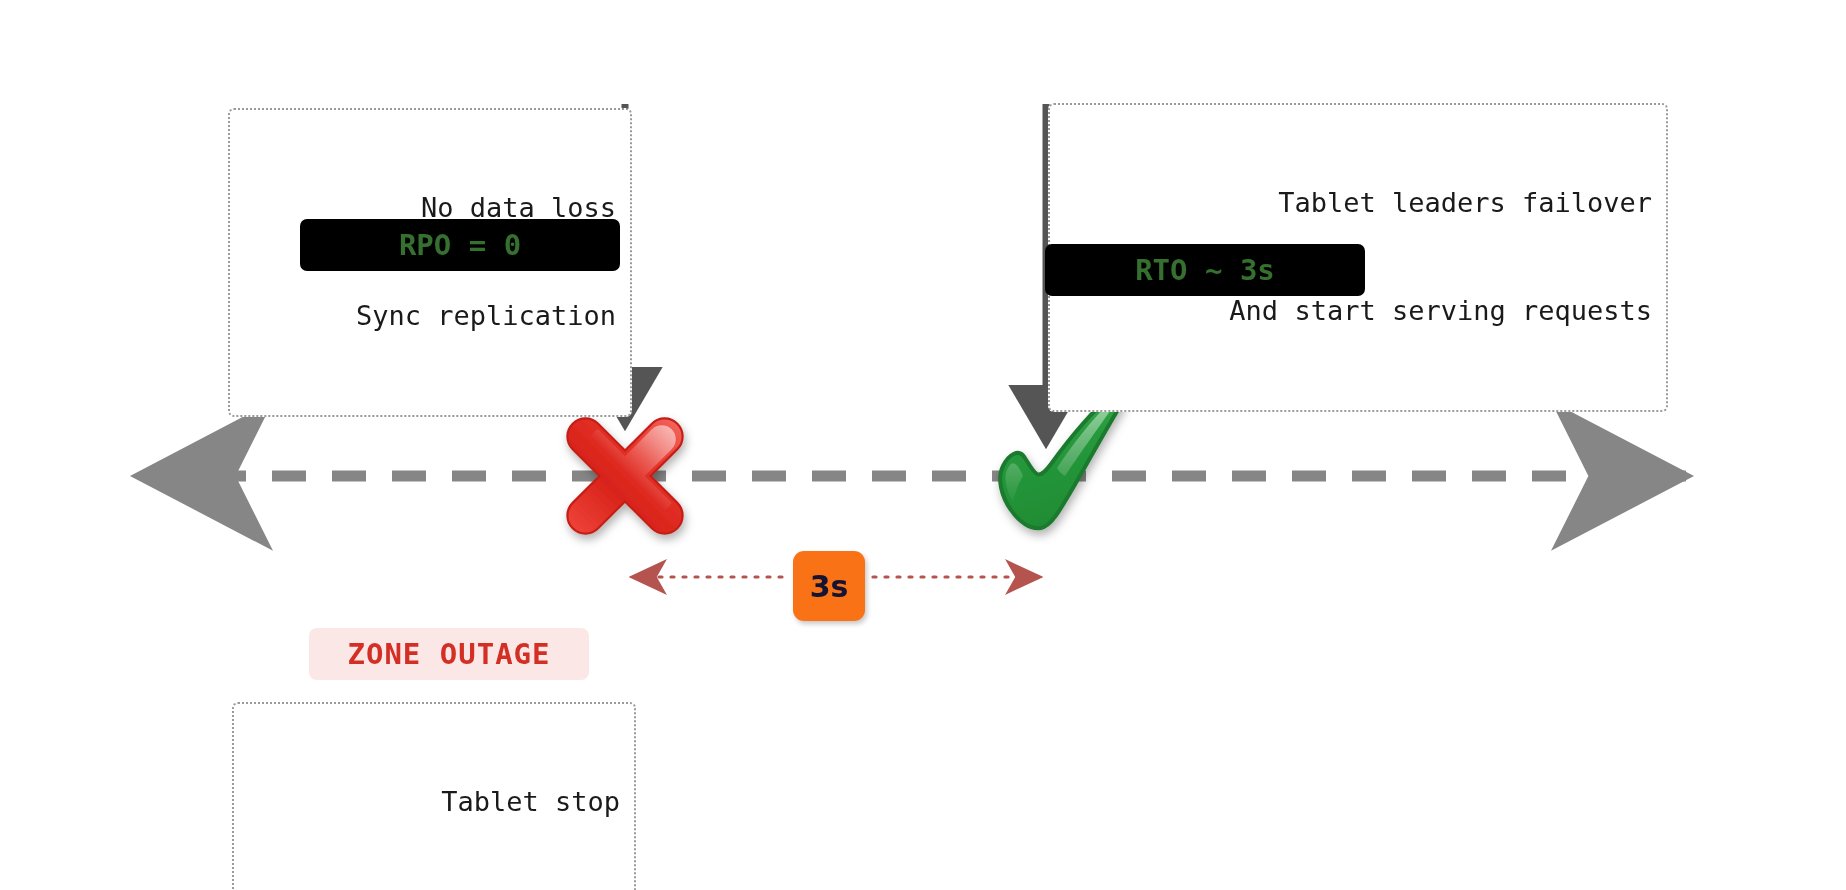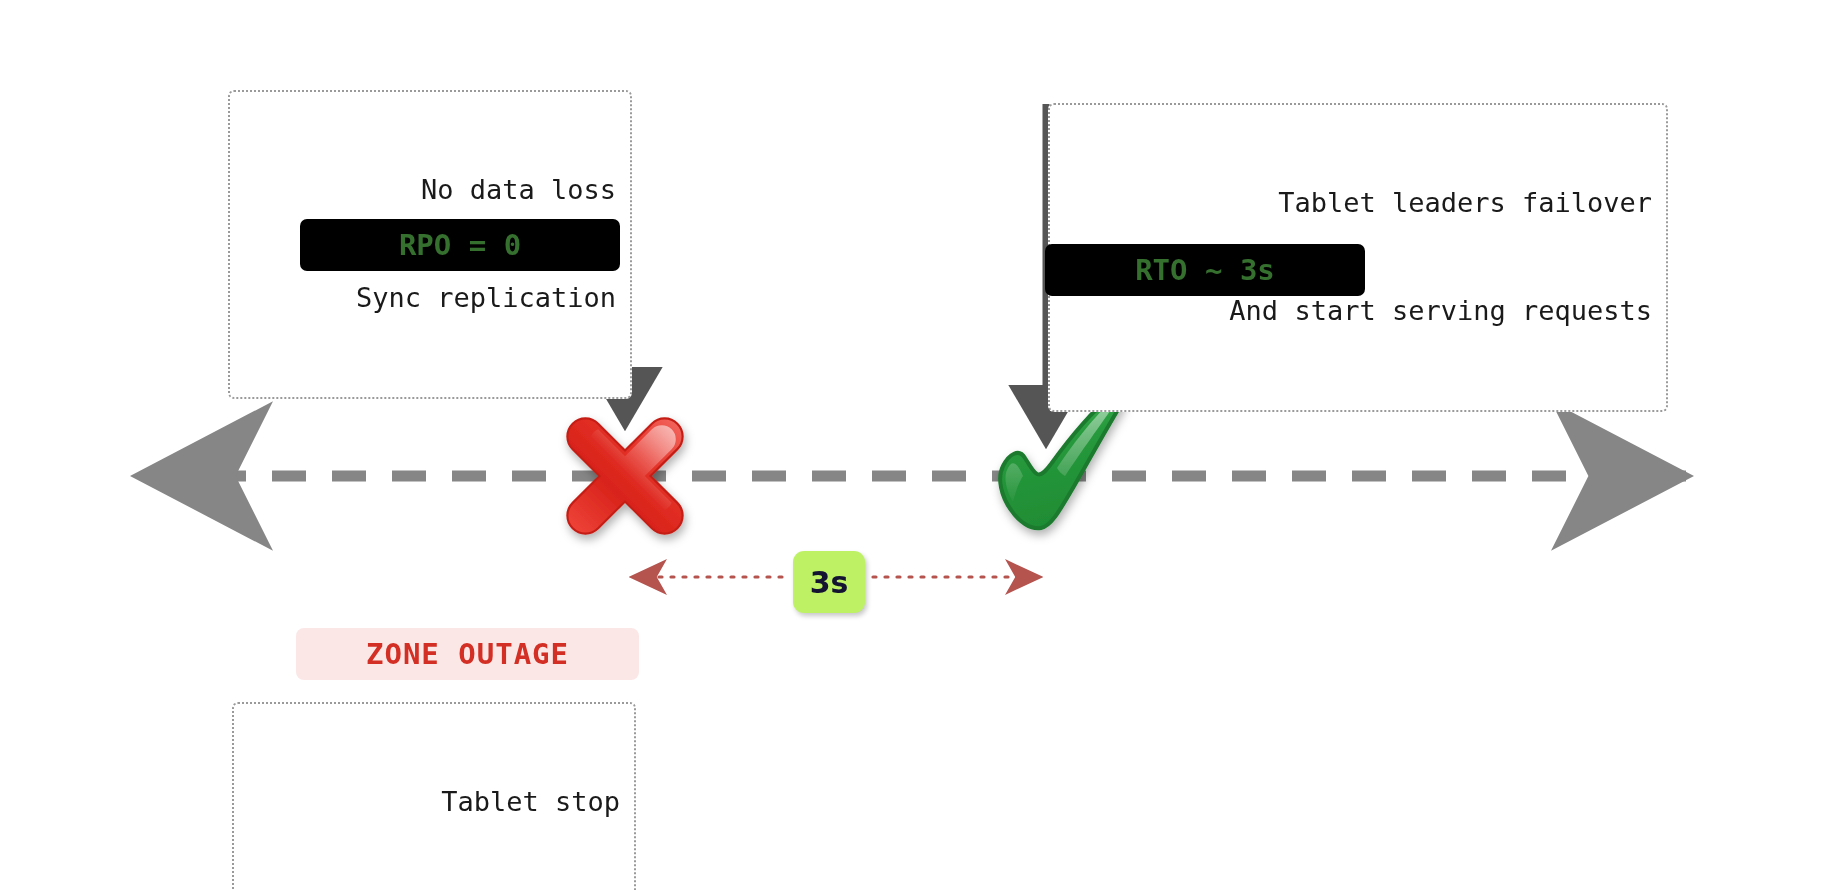--- a/index.html
+++ b/index.html
@@ -31,21 +31,21 @@
     color: #1a1a1a;
     padding: 8px 14px 10px 14px;
     white-space: pre;
   }
   .note-box .line {
     display: block;
   }
 
   .note-left-top {
     left: 228px;
-    top: 90px;
+    top: 108px;
     width: 404px;
     text-align: right;
   }
   .note-right-top {
     left: 1048px;
     top: 103px;
     width: 620px;
     text-align: right;
   }
   .note-left-bottom {
@@ -79,23 +79,23 @@
   .badge-rto {
     left: 1045px;
     top: 244px;
     width: 320px;
     height: 52px;
   }
 
   
   .outage-badge {
     position: absolute;
-    left: 296px;
+    left: 309px;
     top: 628px;
-    width: 343px;
+    width: 280px;
     height: 52px;
     background: #fbe7e6;
     border-radius: 8px;
     color: #d32f24;
     font-family: "DejaVu Sans Mono", monospace;
     font-weight: bold;
     font-size: 29px;
     letter-spacing: 1px;
     display: flex;
     align-items: center;
@@ -113,22 +113,22 @@
     height: 890px;
     pointer-events: none;
   }
 
   
   .duration-chip {
     position: absolute;
     left: 793px;
     top: 551px;
     width: 72px;
-    height: 62px;
-    background: #bef264;
+    height: 70px;
+    background: #f97316;
     border-radius: 11px;
     box-shadow: 2px 3px 5px rgba(0,0,0,0.22);
     color: #141432;
     font-family: "DejaVu Sans", sans-serif;
     font-weight: bold;
     font-size: 30px;
     display: flex;
     align-items: center;
     justify-content: center;
     box-sizing: border-box;

